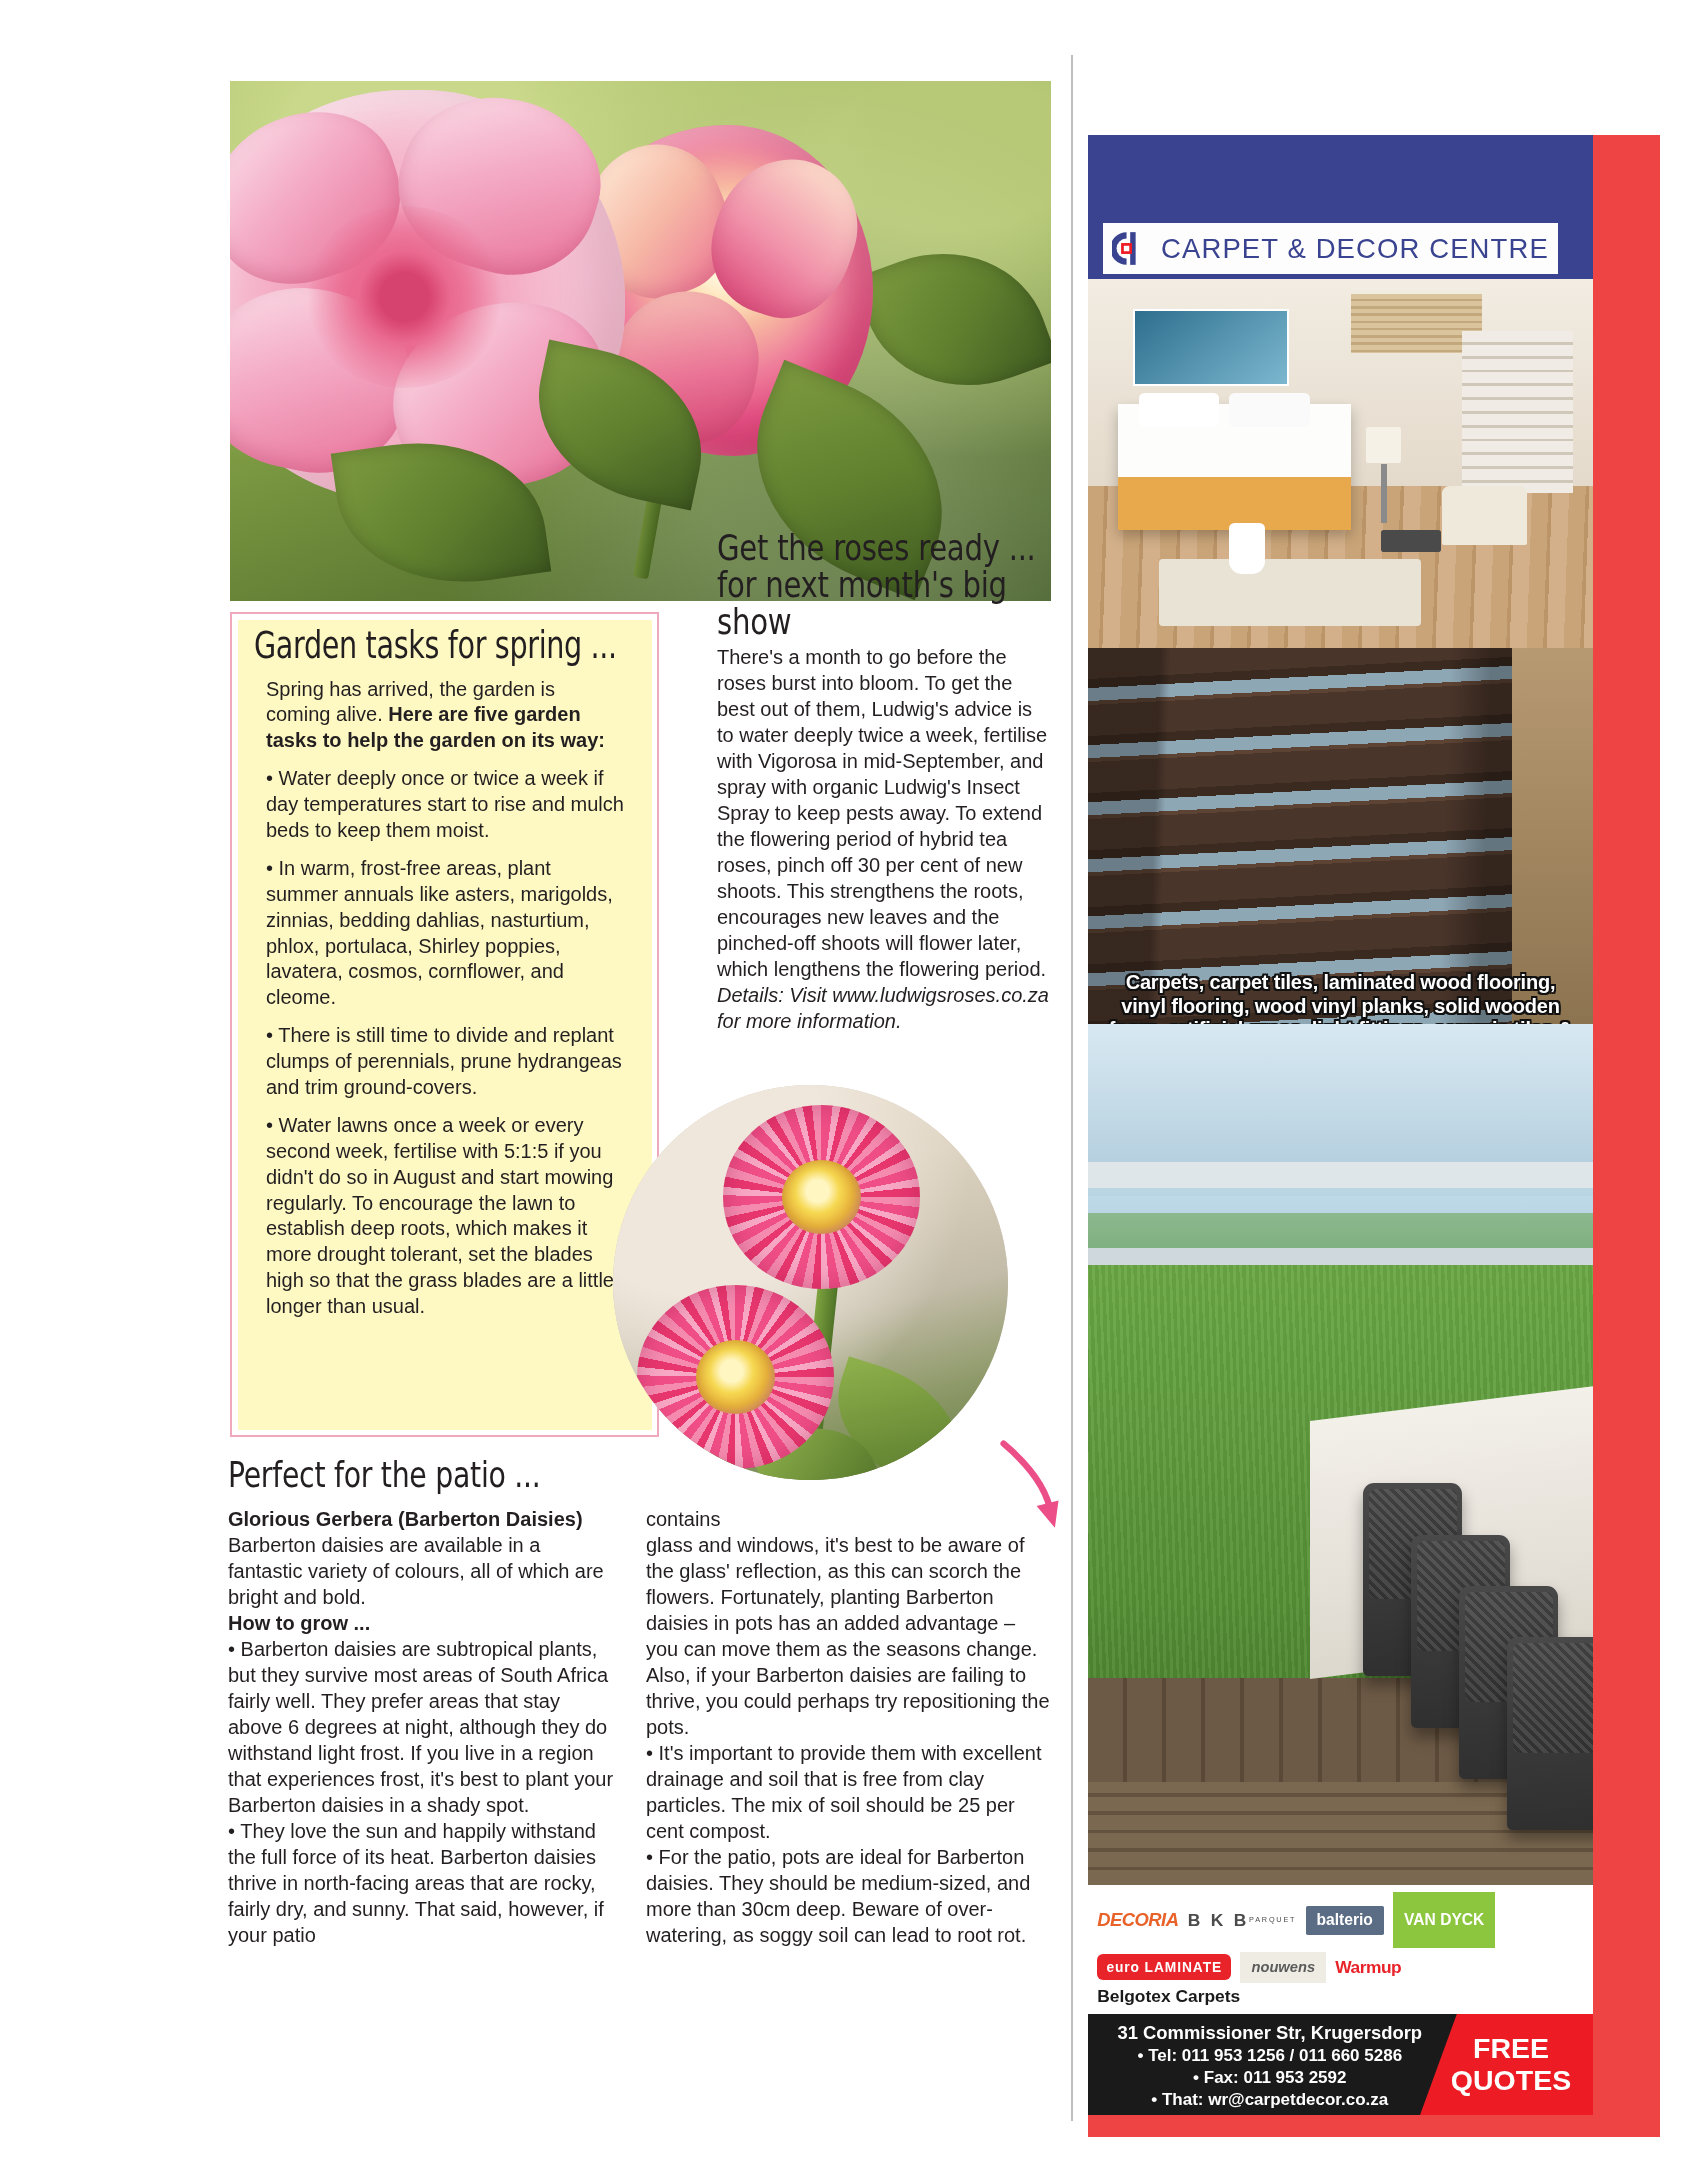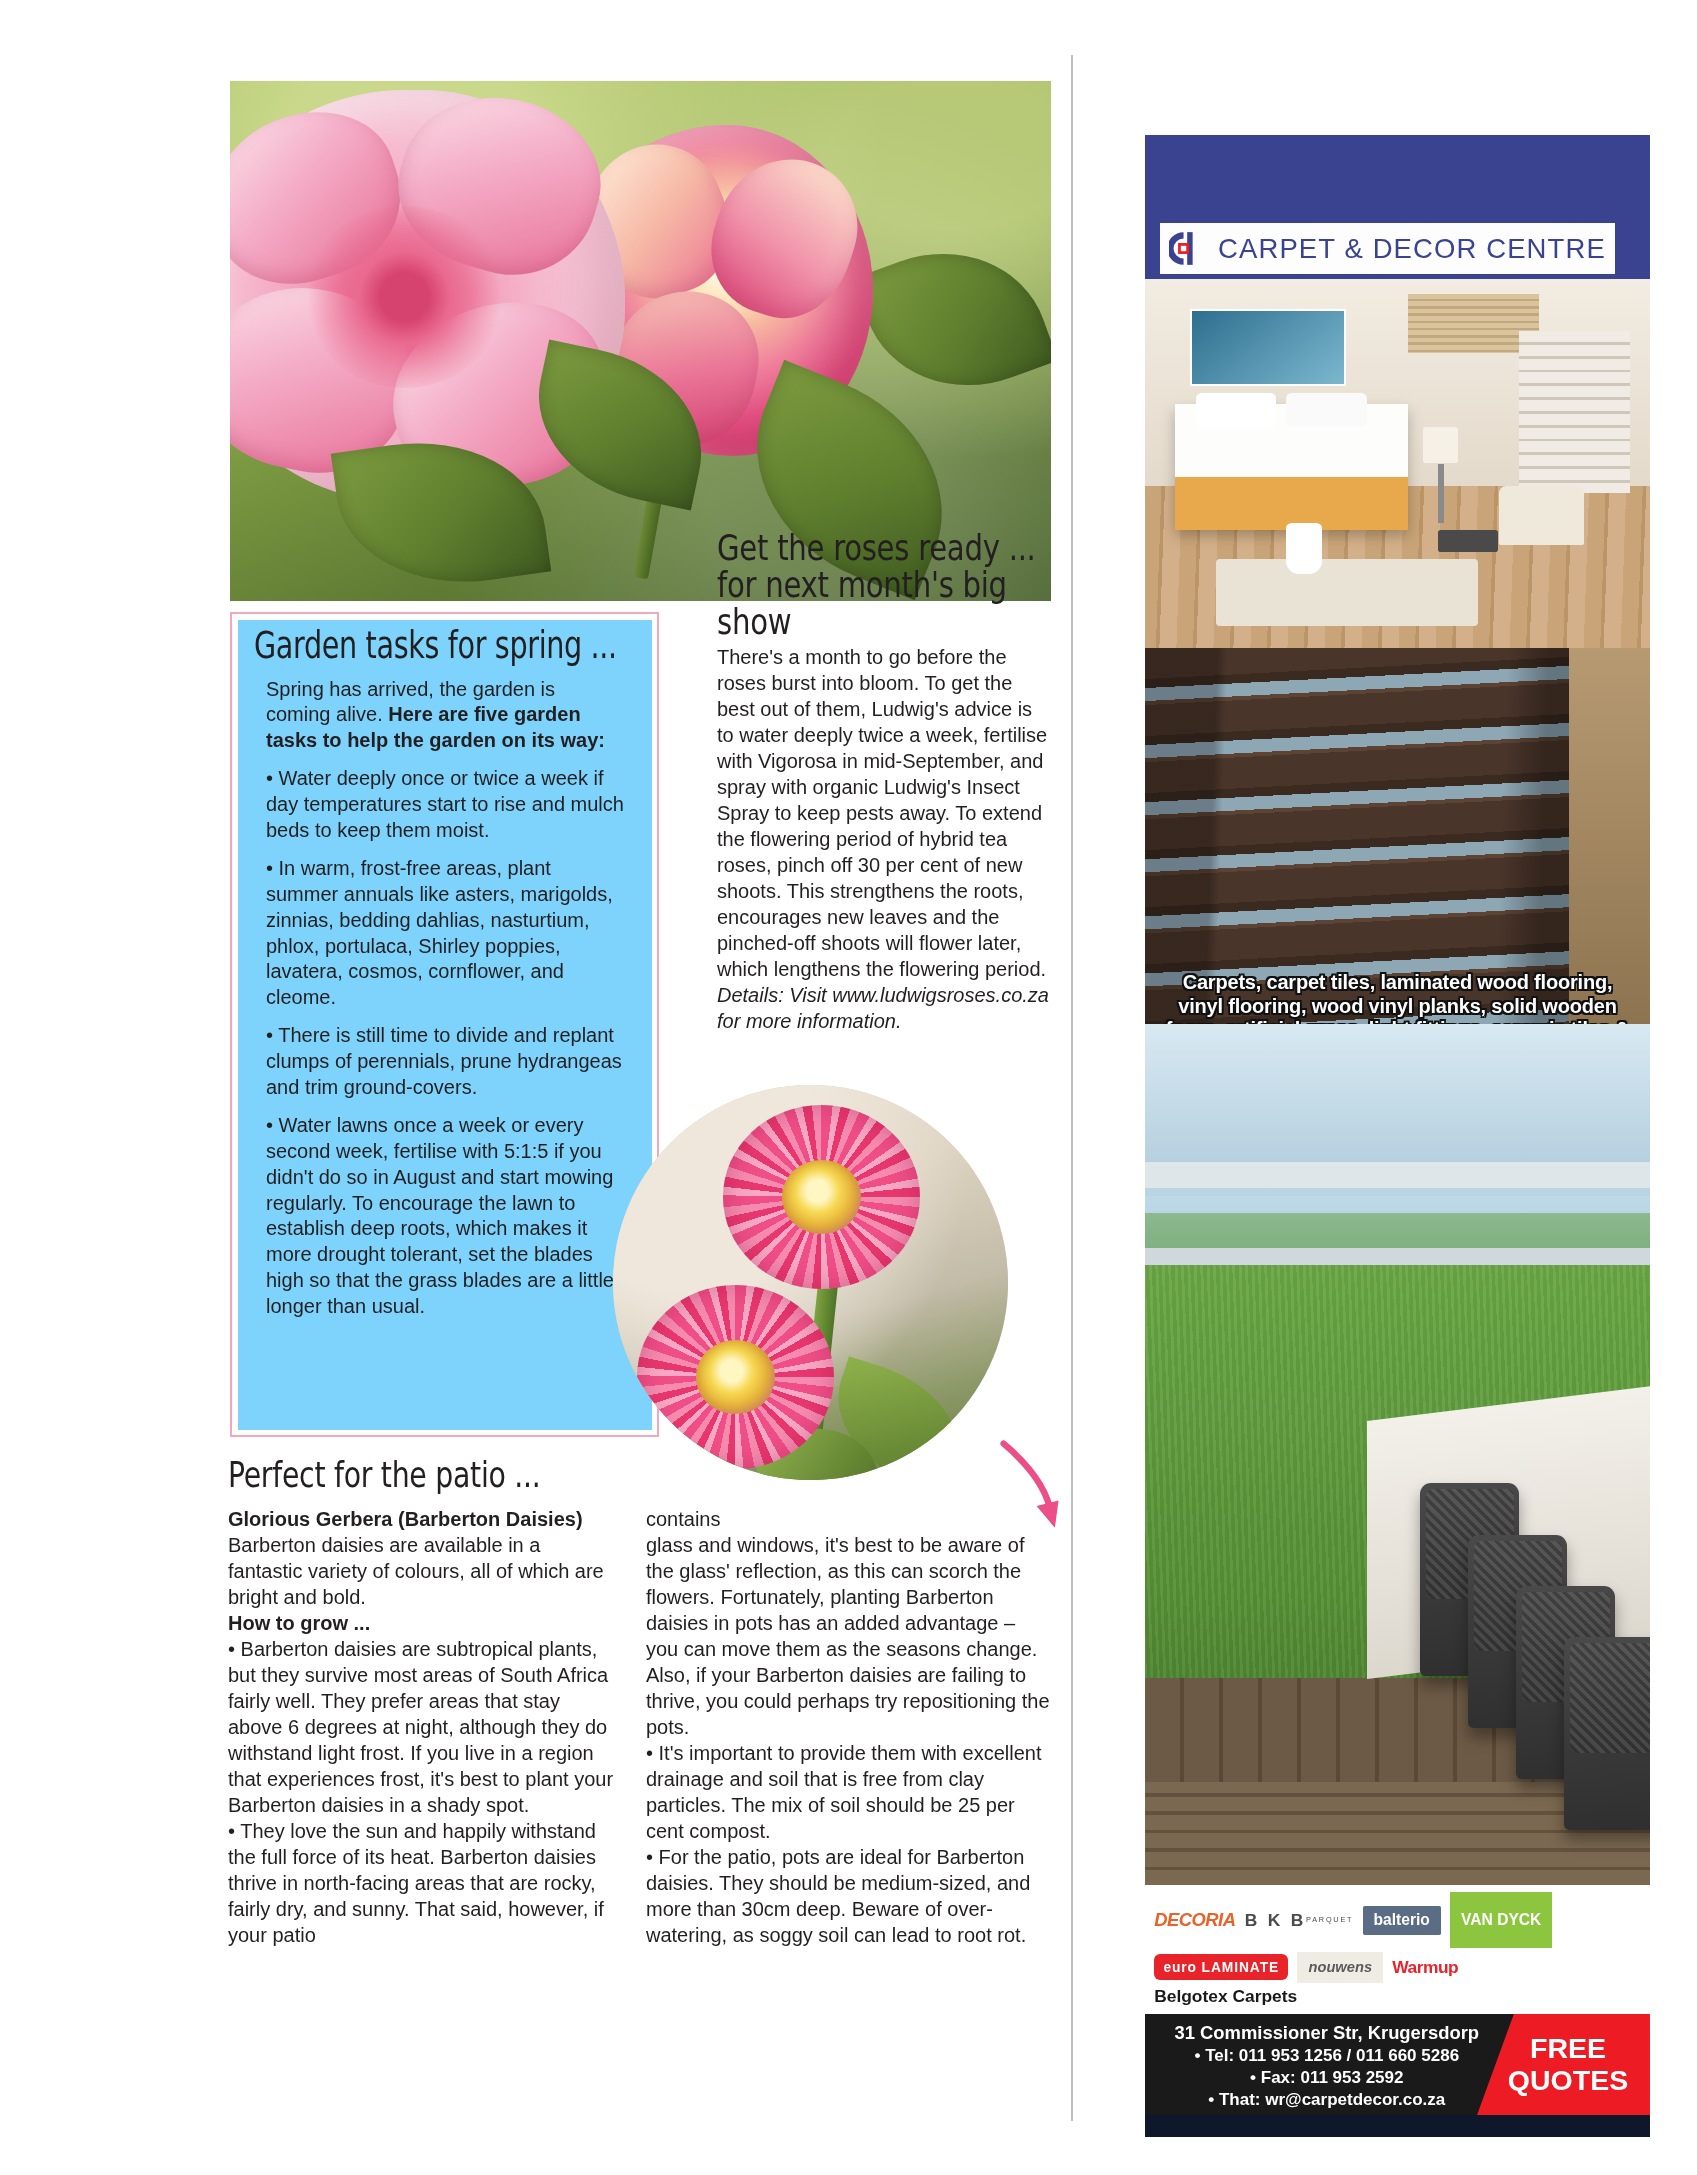--- a/index.html
+++ b/index.html
@@ -123,21 +123,21 @@
     width: 429px;
     height: 825px;
     border: 2.8px solid #f0a8bd;
     background: #ffffff;
     box-sizing: border-box;
     padding: 5.5px;
   }
   .pink-inner {
     width: 100%;
     height: 100%;
-    background: #7dd3fc;
+    background: #fef9c3;
     box-sizing: border-box;
     padding: 5.5px 14.7px 9.2px 16.5px;
   }
   .pink-title {
     font-family: "DejaVu Sans Condensed", "Liberation Sans Narrow", "Liberation Sans", sans-serif;
     font-size: 37px;
     font-weight: 300;
     letter-spacing: -0.4px;
     line-height: 1.02;
     color: #231f20;
@@ -272,25 +272,25 @@
     width: 404px;
     font-size: 20px;
     line-height: 1.30;
   }
   .patio-col-left p, .patio-col-right p { margin: 0; }
   .patio-col-left b, .patio-col-right b { font-weight: 700; }
 
   
   .ad {
     position: absolute;
-    left: 1145px;
+    left: 1088px;
     top: 135px;
-    width: 505px;
+    width: 572px;
     height: 2002px;
-    background: #0f172a;
+    background: #ef4444;
   }
   .ad-head {
     position: absolute;
     left: 0; top: 0;
     width: 505px; height: 144px;
     background: #3a4390;
   }
   .ad-logo-plate {
     position: absolute;
     left: 14.7px; top: 88px;

